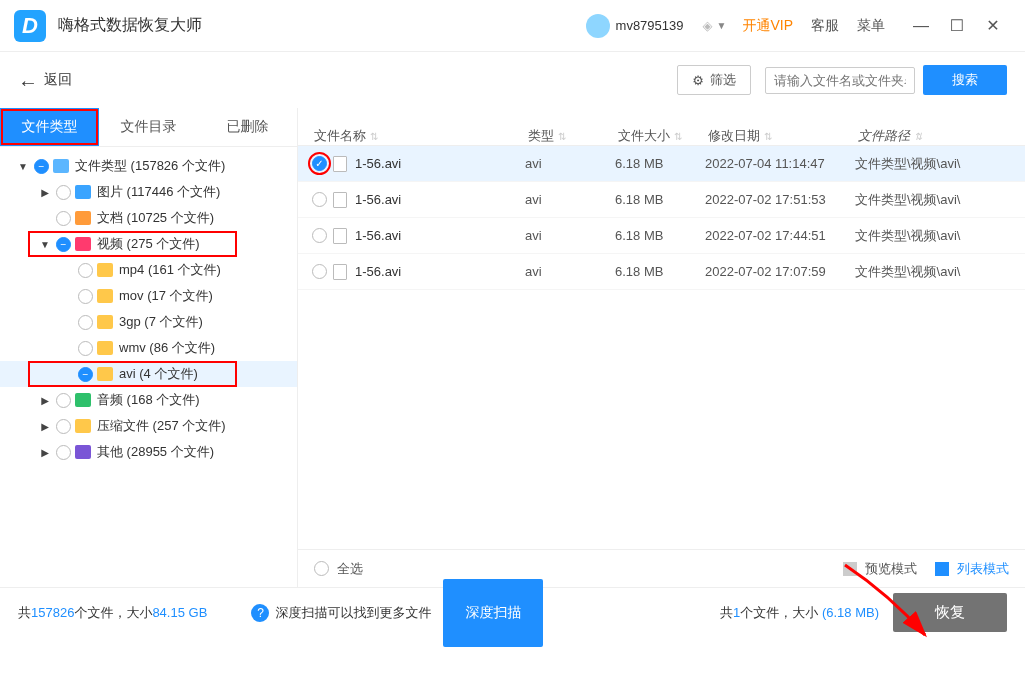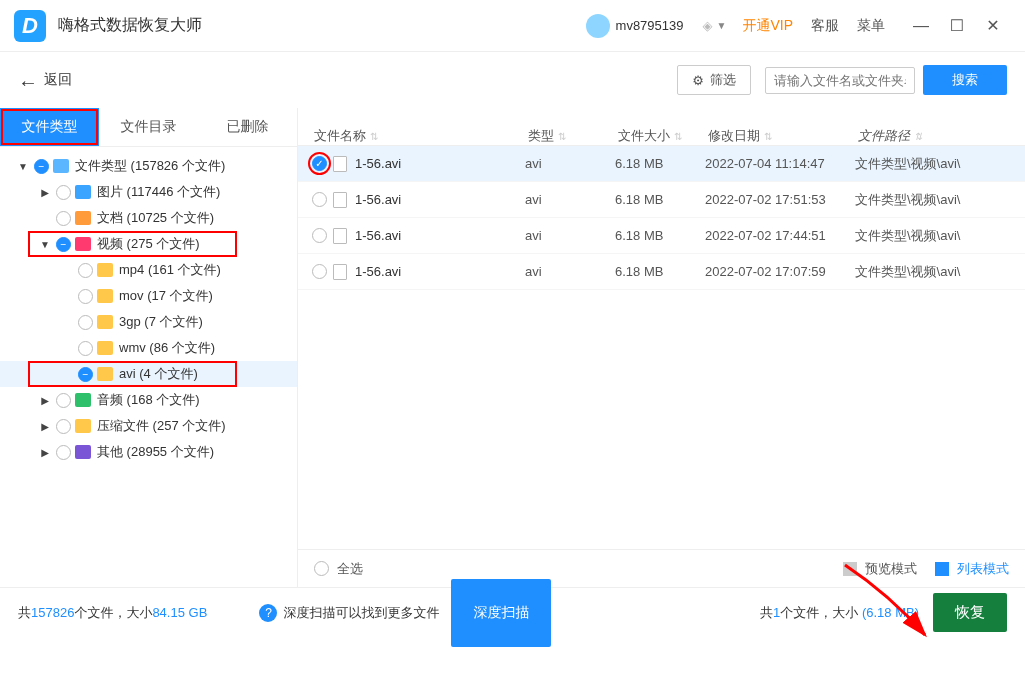--- a/index.html
+++ b/index.html
@@ -80,21 +80,21 @@
 .view-modes { margin-left: auto; display: flex; gap: 18px; align-items: center; }
 .view-mode { color: #555; display: flex; align-items: center; gap: 8px; cursor: pointer; }
 .view-mode.active { color: #1f8fff; }
 .grid-icon { width: 14px; height: 14px; display: inline-block; background: linear-gradient(#ccc,#ccc); }
 .list-icon { width: 14px; height: 14px; display: inline-block; background: linear-gradient(#1f8fff,#1f8fff); }
 
 .status { height: 50px; border-top: 1px solid #eee; display: flex; align-items: center; padding: 0 18px; font-size: 13px; }
 .status .blue { color: #1f8fff; }
 .info-icon { width: 18px; height: 18px; border-radius: 50%; background: #1f8fff; color: #fff; display: inline-flex; align-items: center; justify-content: center; font-size: 12px; margin-right: 6px; }
 .deep-btn { background: #1f8fff; color: #fff; border: none; padding: 25px 22px; font-size: 14px; border-radius: 2px; margin-left: 12px; cursor: pointer; }
-.recover-btn { background: #15803d; color: #fff; border: none; padding: 10px 22px; font-size: 15px; border-radius: 2px; cursor: pointer; }
+.recover-btn { background: #737373; color: #fff; border: none; padding: 10px 42px; font-size: 15px; border-radius: 2px; cursor: pointer; }
 
 .red-arrow { position: absolute; width: 120px; height: 100px; pointer-events: none; }
 .red-arrow svg { width: 100%; height: 100%; }
 </style>
 </head>
 <body>
 
 <div class="titlebar">
   <div class="app-logo">D</div>
   <div class="app-title">嗨格式数据恢复大师</div>

